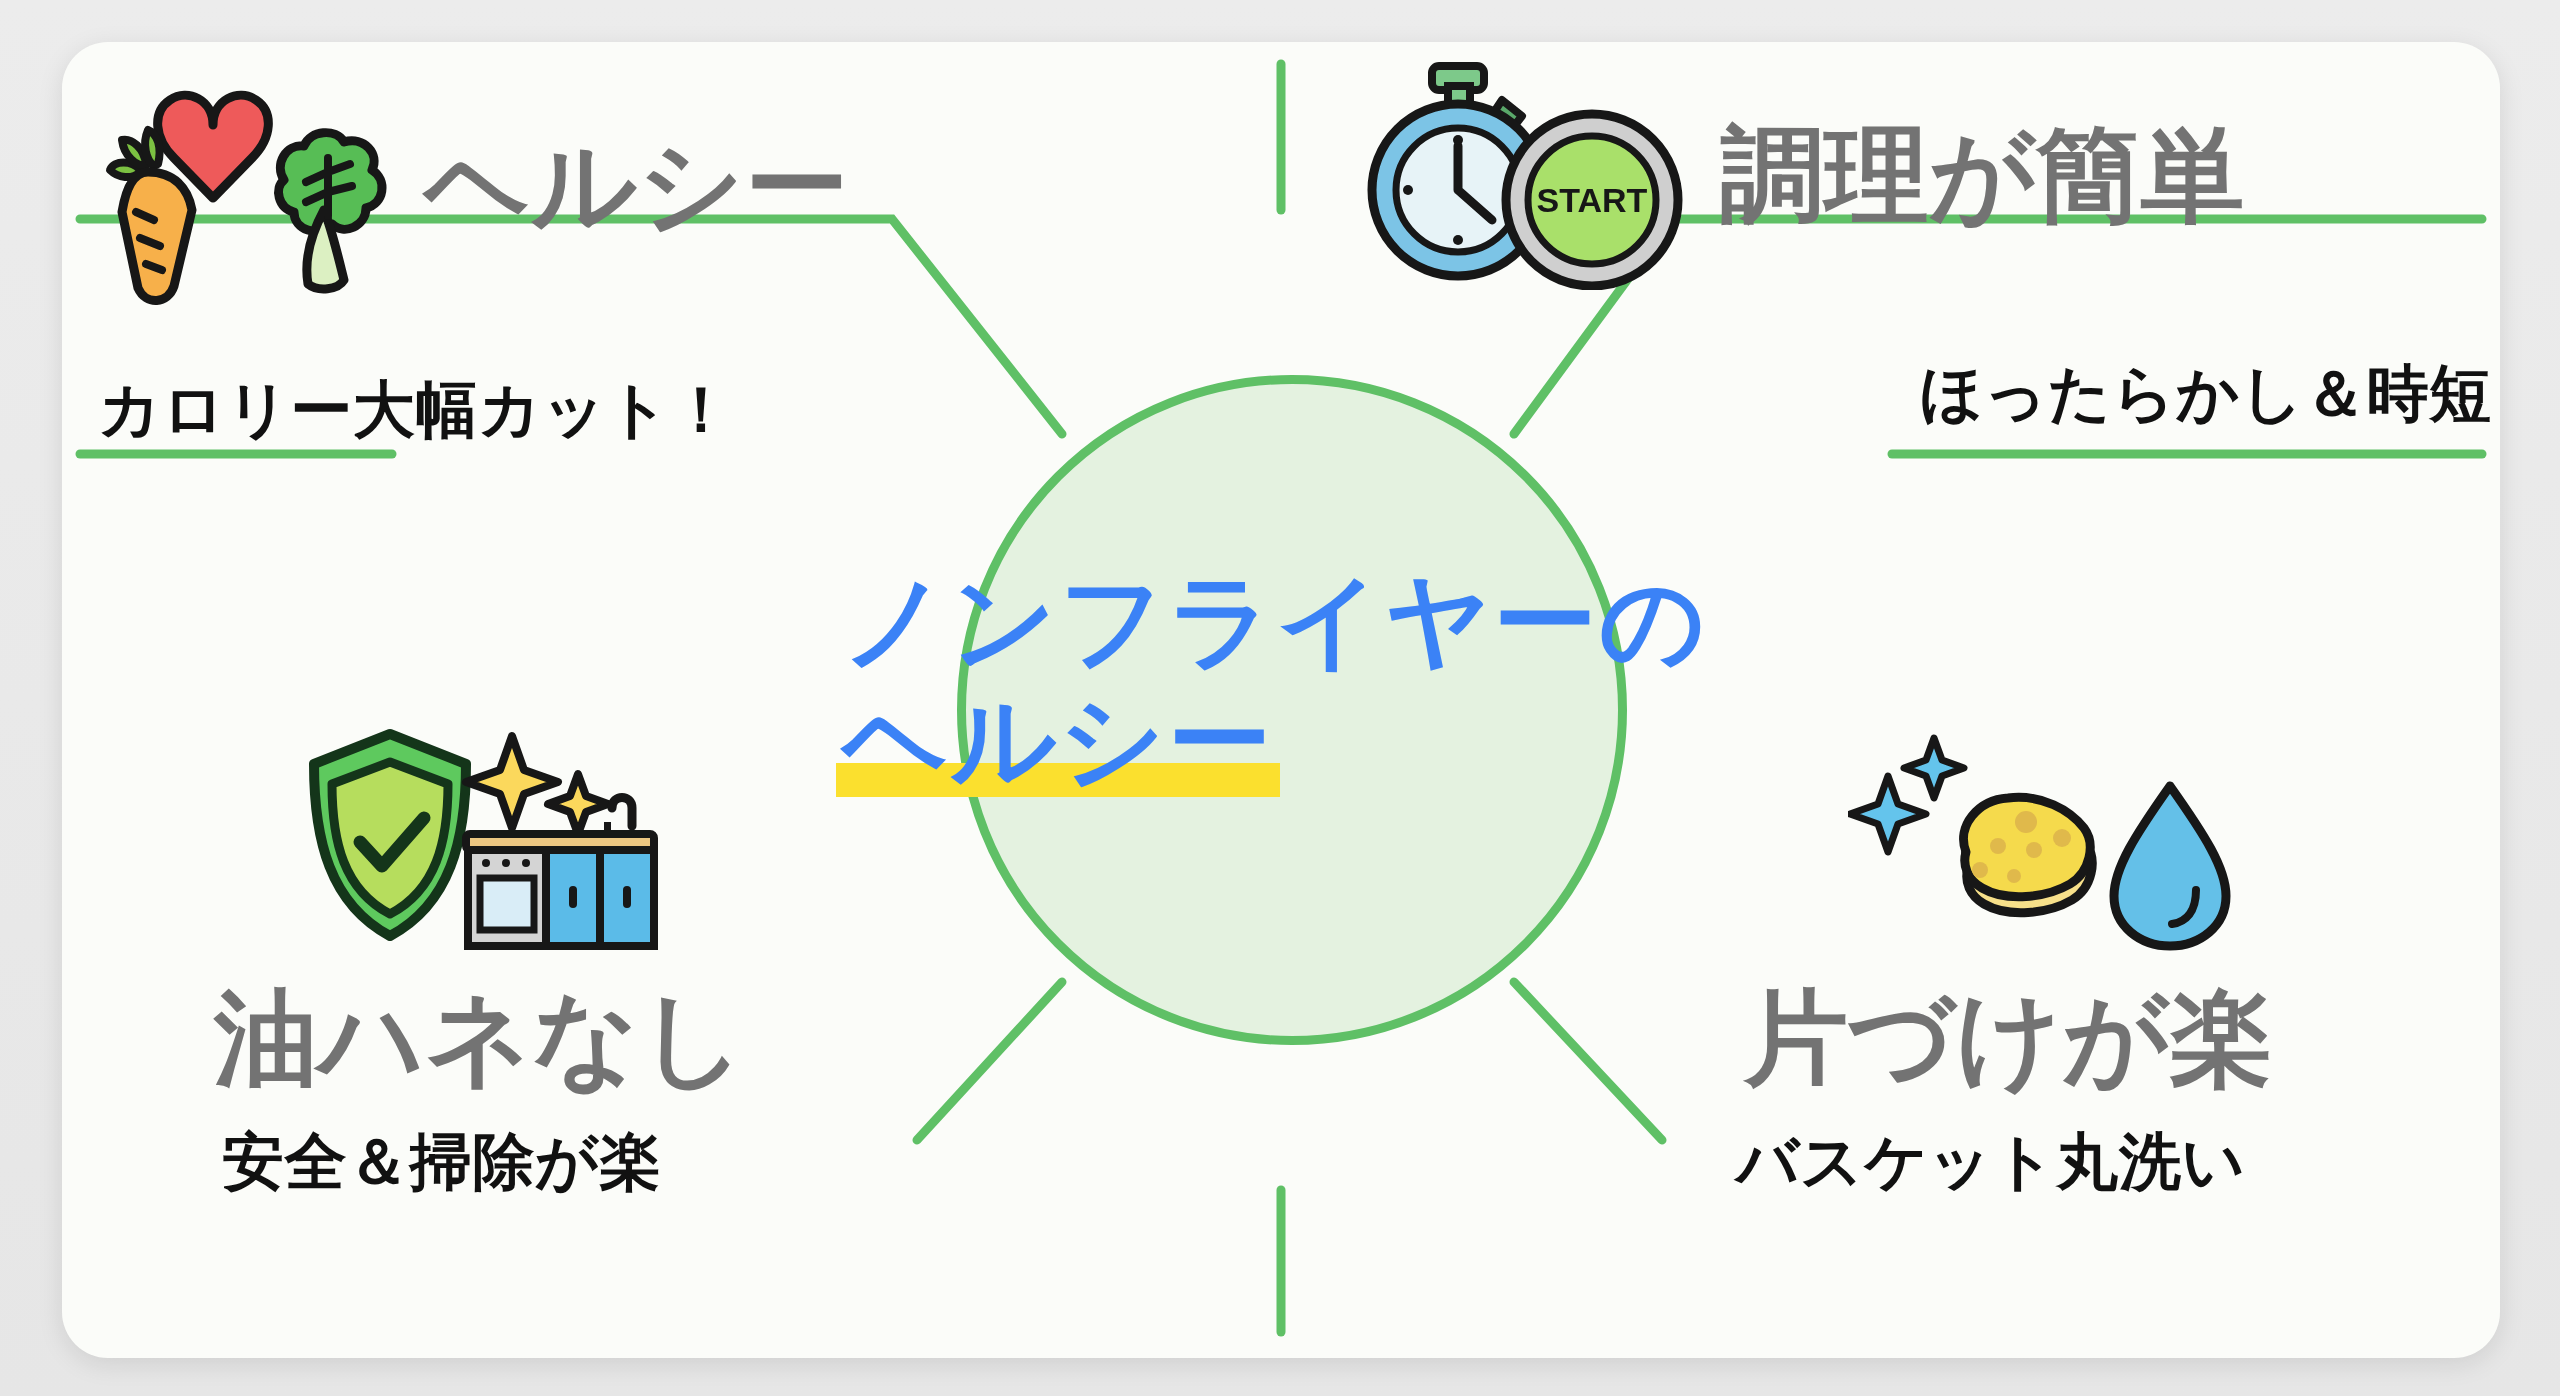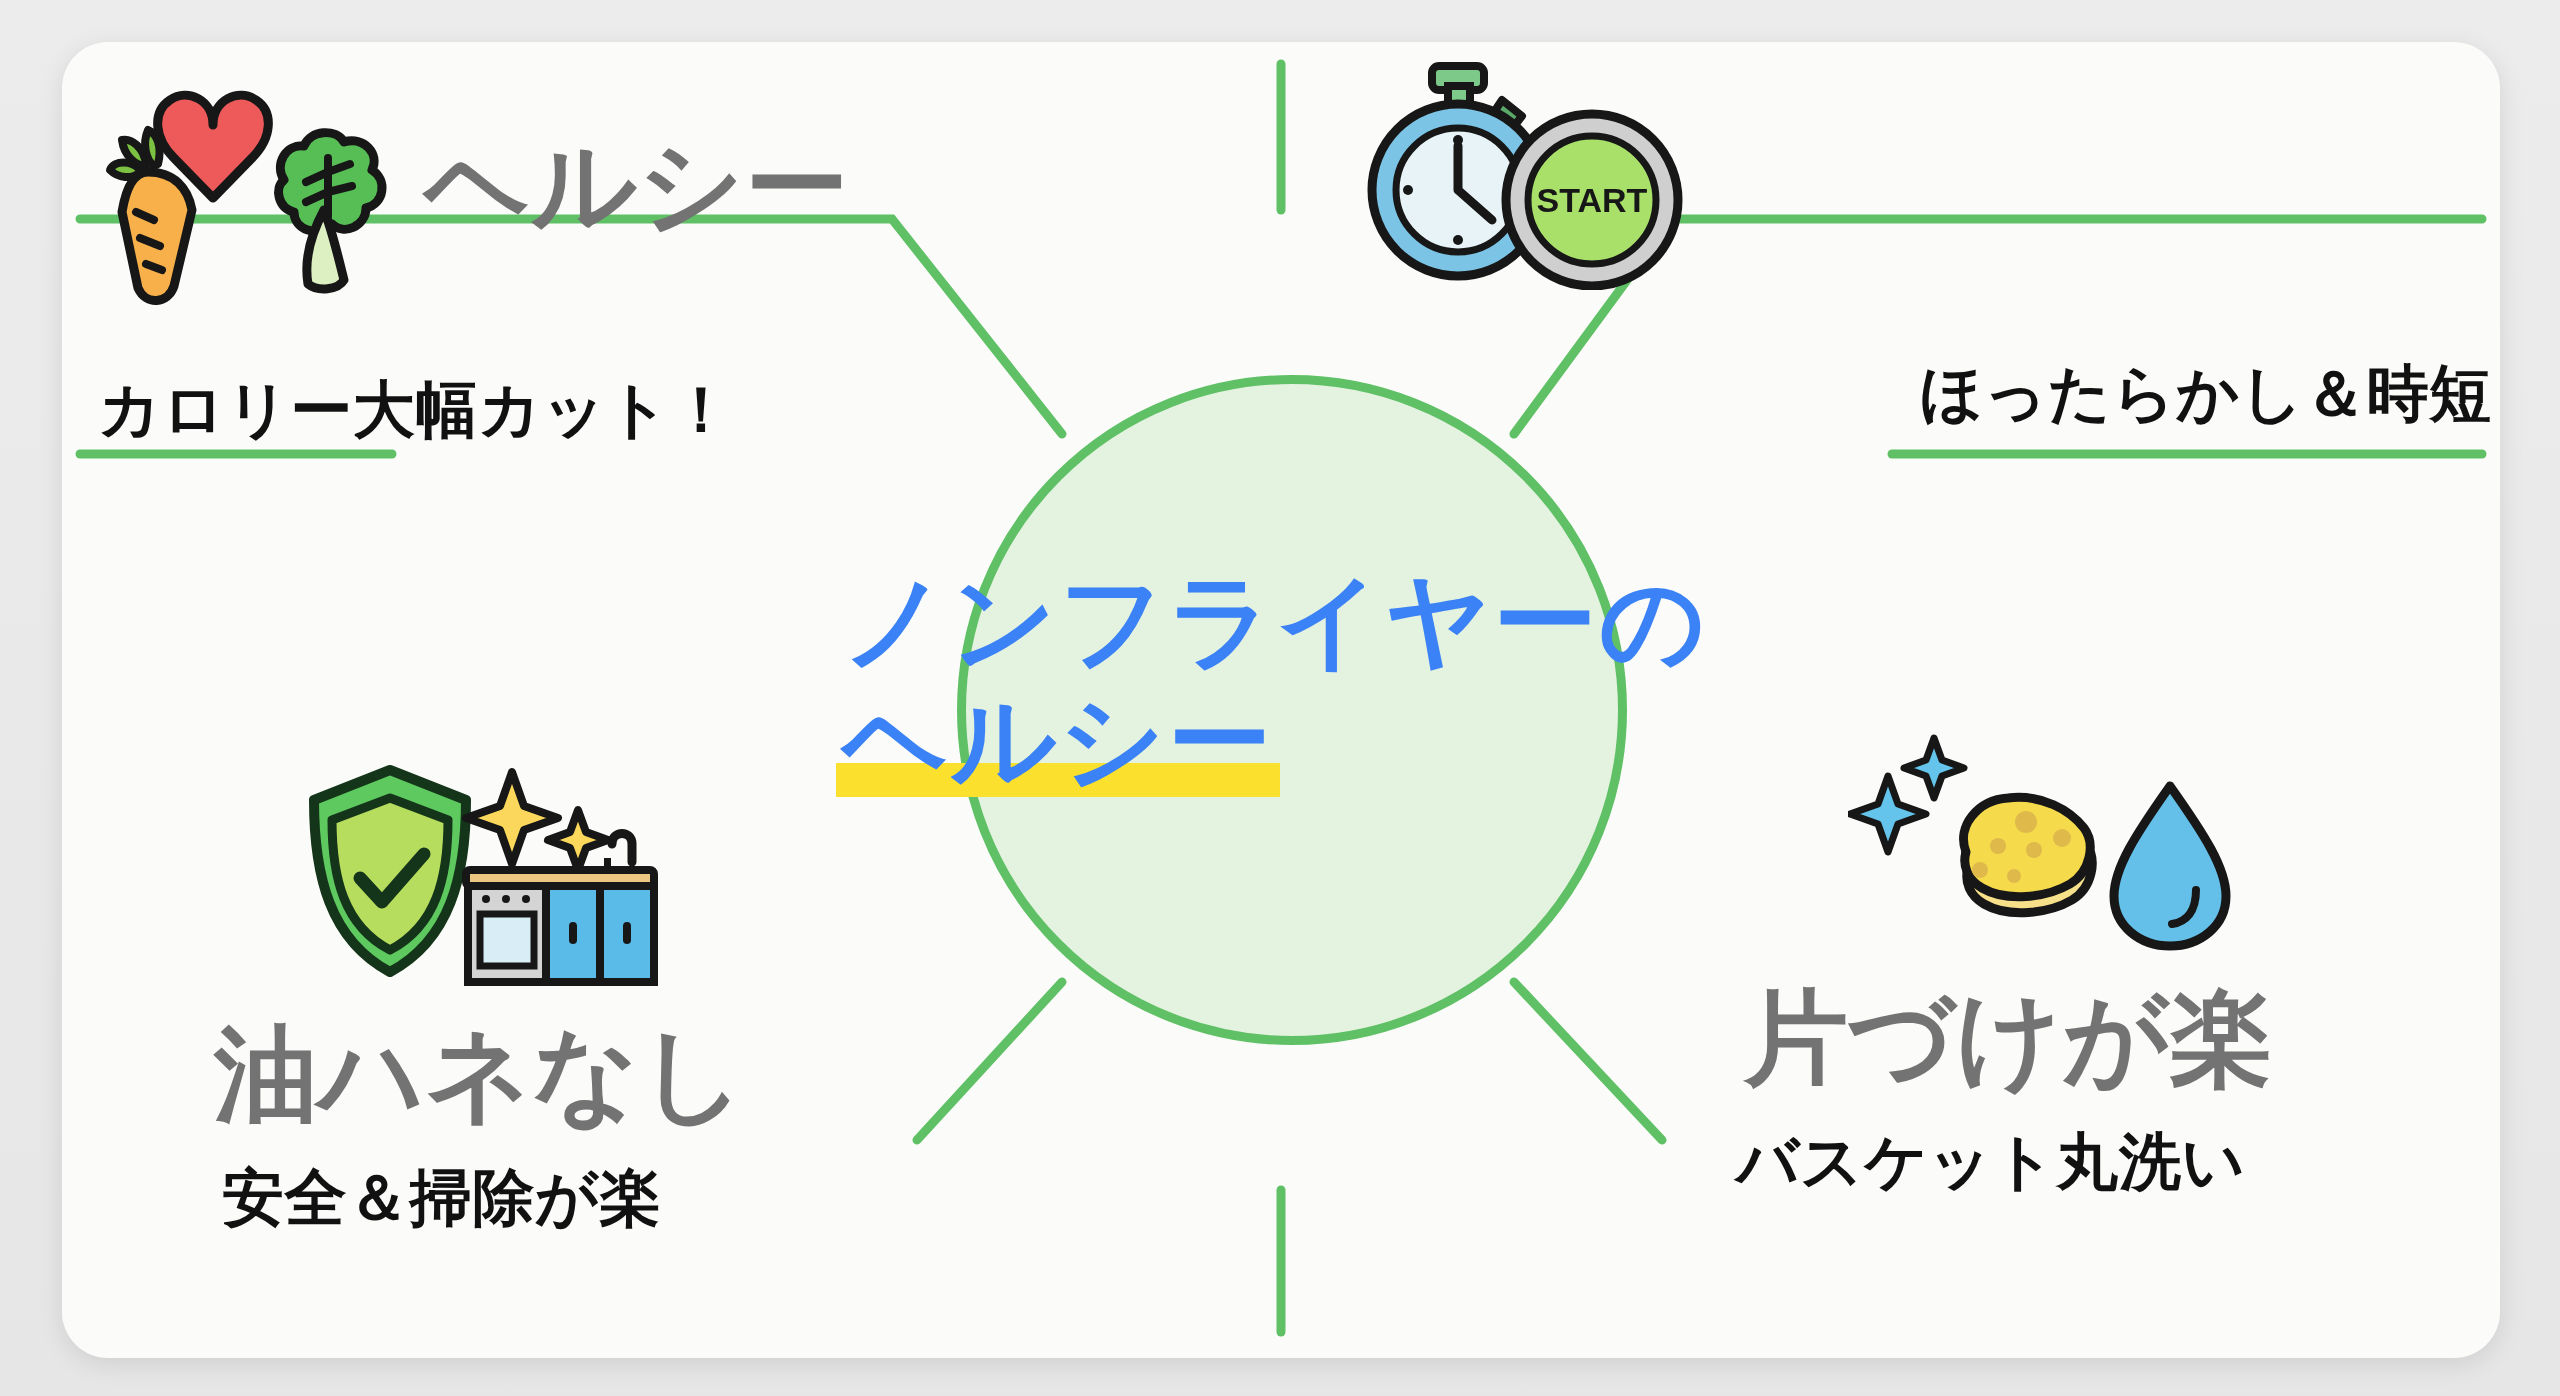--- a/index.html
+++ b/index.html
@@ -72,21 +72,21 @@
     font-size: 62px;
     color: #111;
     white-space: nowrap;
     letter-spacing: 0.01em;
     margin-top: 22px;
   }
   .icons { display:flex; align-items:flex-end; gap: 8px; }
   
   #quad-tl { left: 10px;  top: 18px;  width: 1130px; }
   #quad-tr { left: 1270px;top: 18px;  width: 1160px; text-align: right; }
-  #quad-bl { left: 60px;  top: 716px; width: 1130px; }
+  #quad-bl { left: 60px;  top: 680px; width: 1130px; }
   #quad-br { left: 1270px;top: 680px; width: 1160px; }
 
   #quad-tl .head-row { display:flex; align-items:center; gap: 6px; padding-left: 16px; }
   #quad-tl .q-sub { padding-left: 26px; margin-top: 58px; }
 
   #quad-tr .head-row { display:flex; align-items:center; gap: 4px; padding-left: 24px; }
   #quad-tr .q-sub { padding-left: 40px; margin-top: 62px; }
 
   #quad-bl .icon-row { padding-left: 168px; }
   #quad-bl .q-title { margin-left: 92px; margin-top: 20px; }
@@ -175,20 +175,21 @@
               <circle cx="152" cy="130" r="5" fill="#171717"></circle>
             </g>
 
             <g>
               <circle cx="236" cy="140" r="86" fill="#cfcfcf" stroke="#171717" stroke-width="9"></circle>
               <circle cx="236" cy="140" r="64" fill="#a9e06a" stroke="#171717" stroke-width="7"></circle>
               <text x="236" y="152" text-anchor="middle" font-family="'Liberation Sans', sans-serif" font-size="34" font-weight="700" fill="#171717">START</text>
             </g>
           </svg>
         </div>
+        <span class="q-title">調理が簡単</span>
       </div>
       <div class="q-sub">ほったらかし＆時短</div>
     </div>
 
     <div class="quad" id="quad-bl">
       <div class="icon-row">
         <svg width="420" height="240" viewBox="0 0 420 240">
 
           <g>
             <path d="M100 12 L176 42 C176 118 160 182 100 214 C40 182 24 118 24 42 Z" fill="#5ec95e" stroke="#14351a" stroke-width="10" stroke-linejoin="round"></path>

